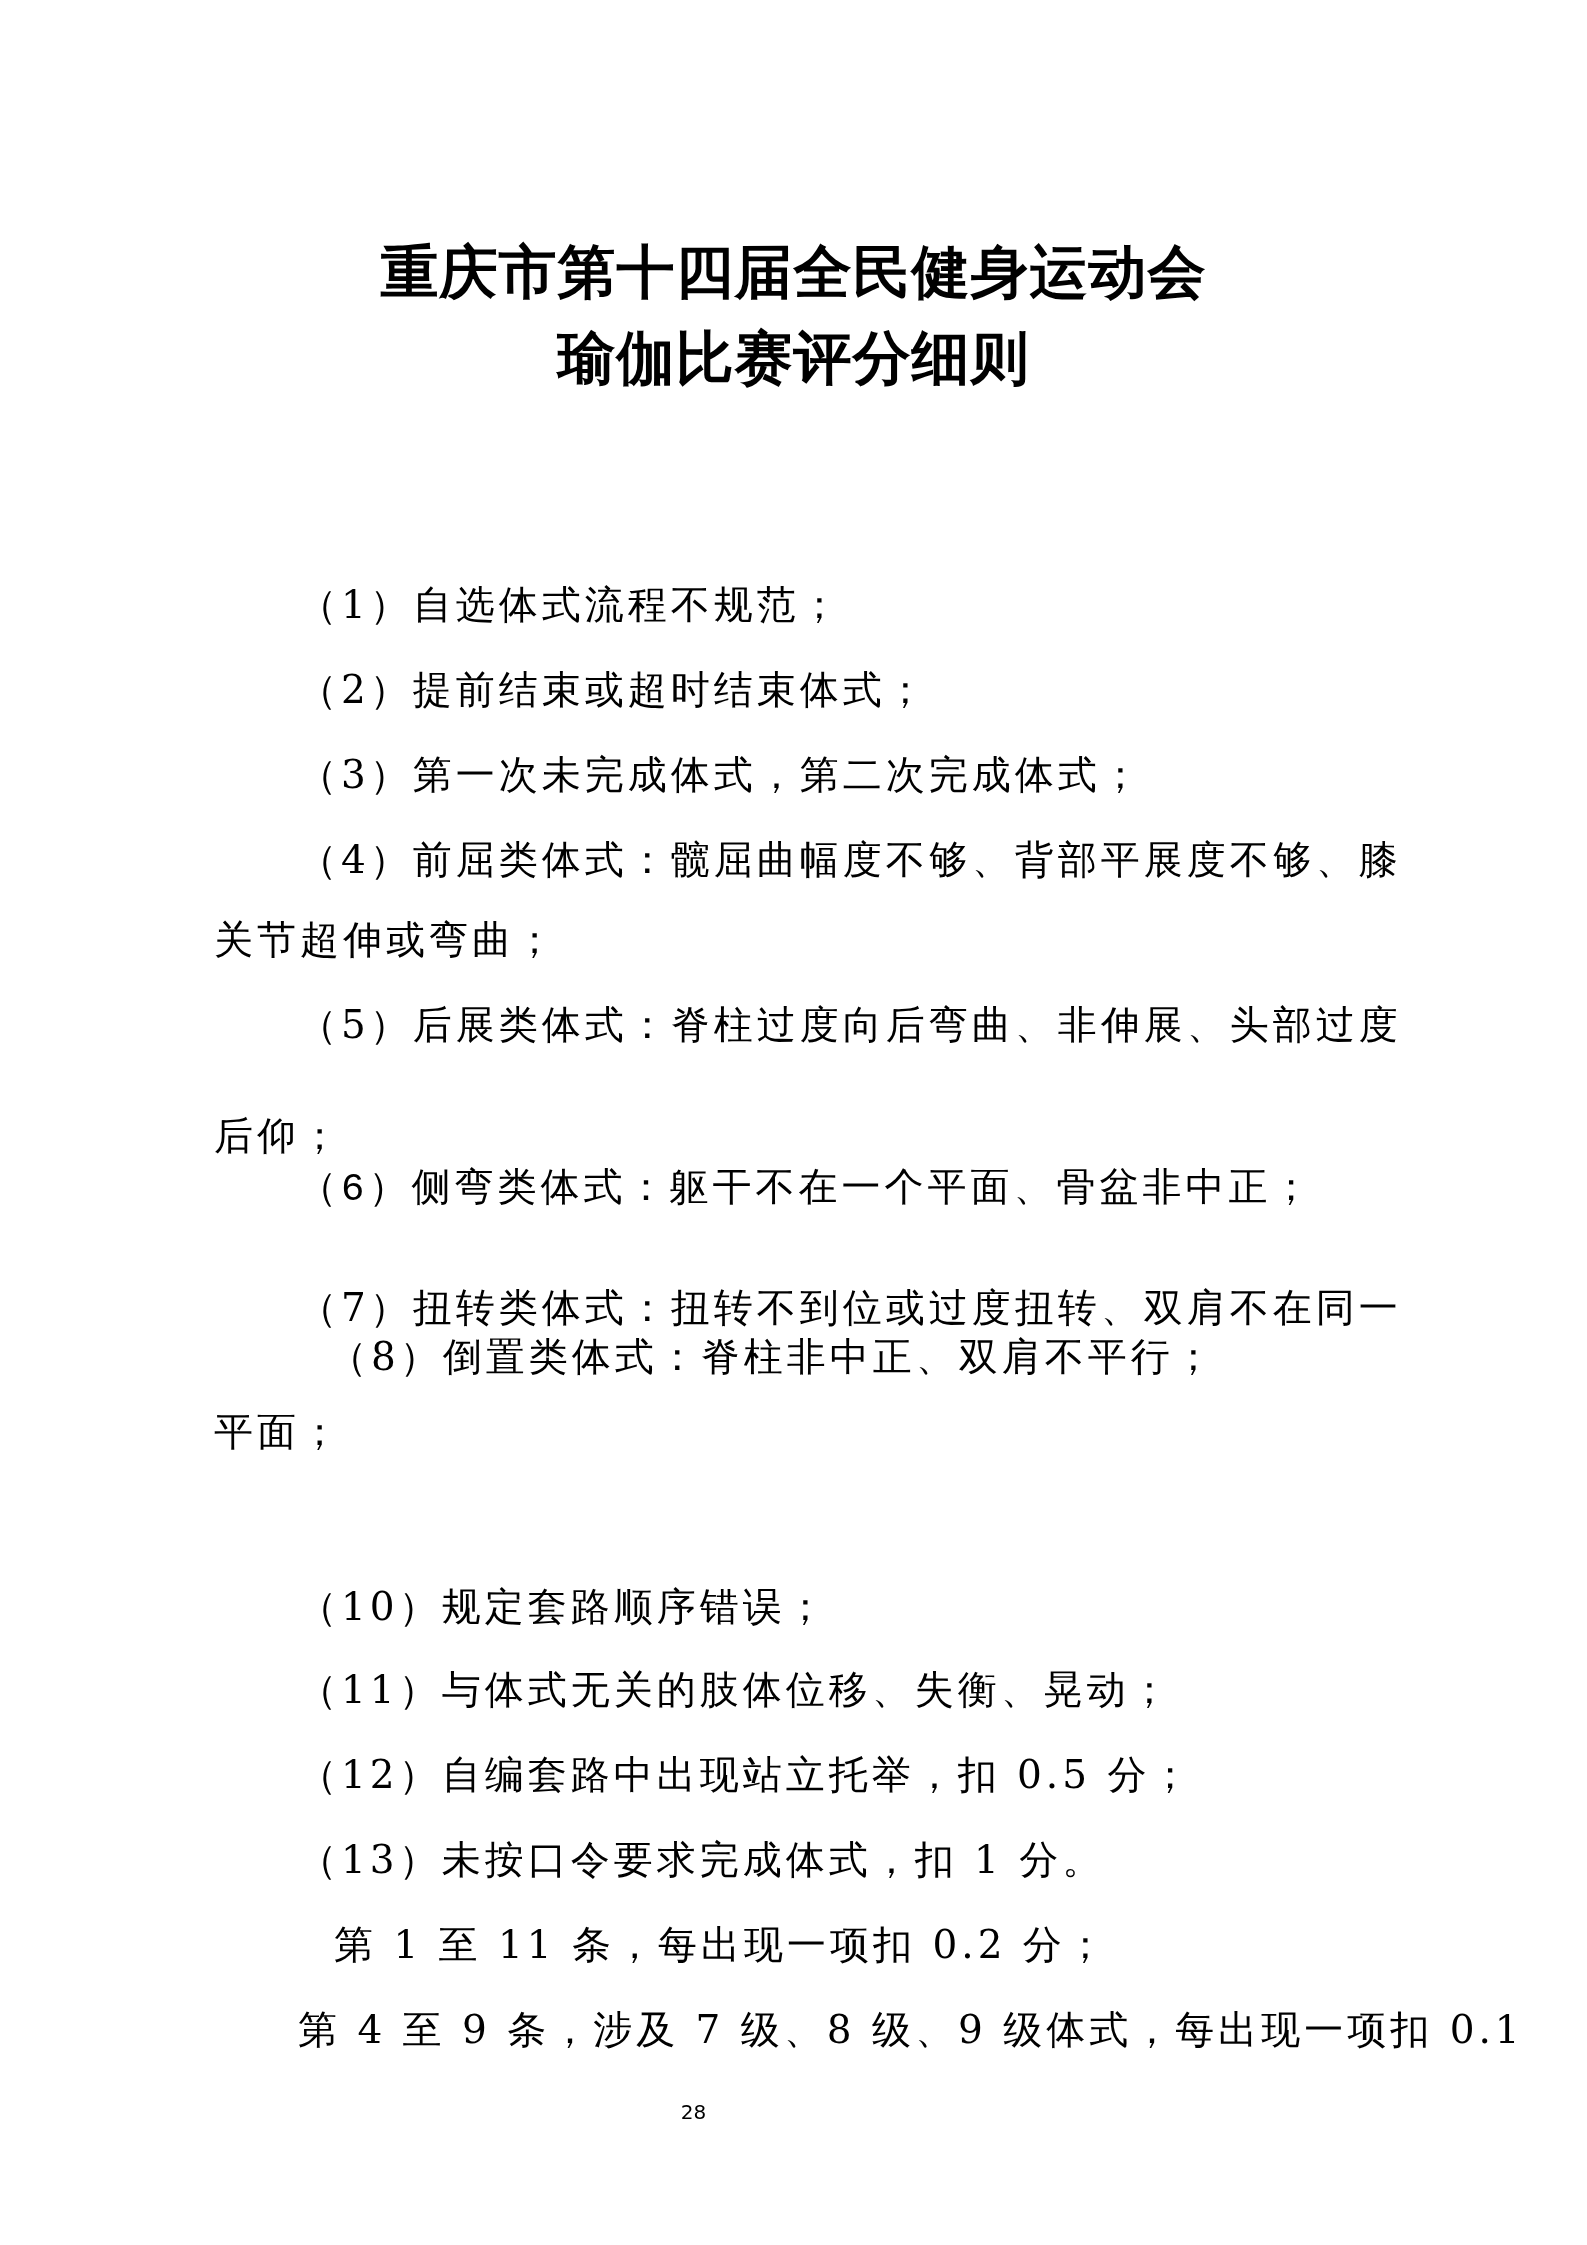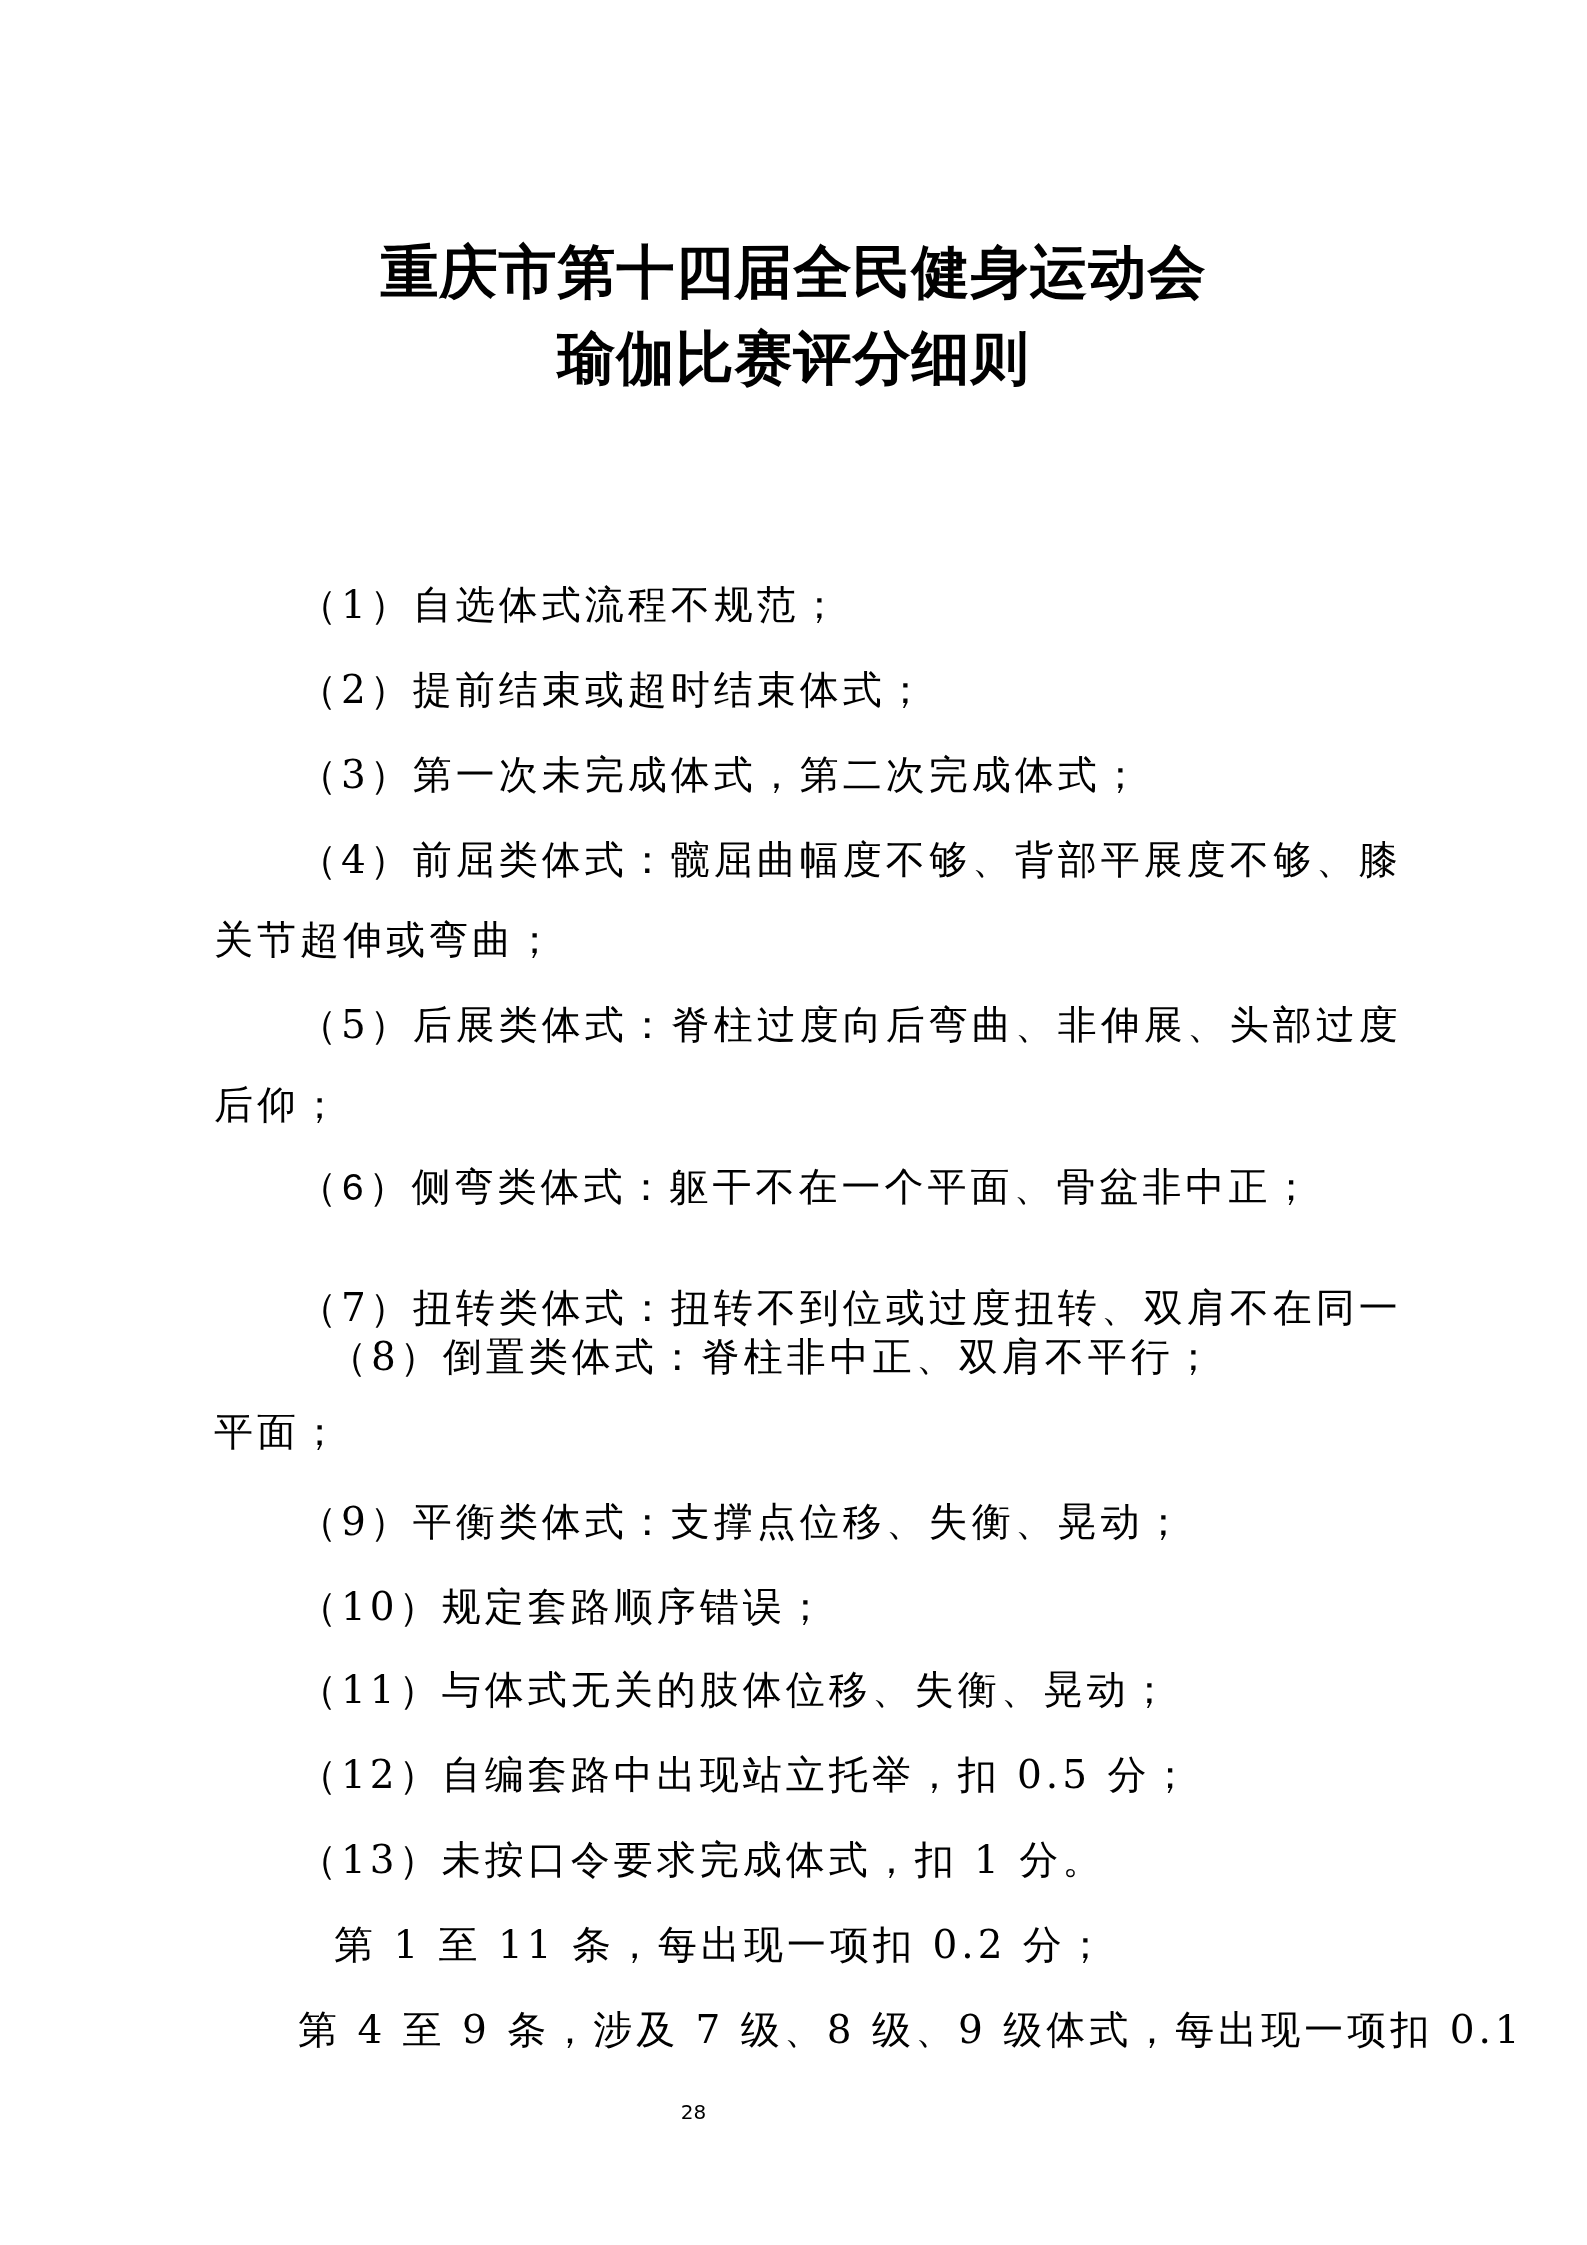--- a/index.html
+++ b/index.html
@@ -74,29 +74,28 @@
 
 
   <div class="line indent" style="top:579px;">（1）自选体式流程不规范；</div>
   <div class="line indent" style="top:664px;">（2）提前结束或超时结束体式；</div>
   <div class="line indent" style="top:749px;">（3）第一次未完成体式，第二次完成体式；</div>
 
   <div class="line indent" style="top:834px;">（4）前屈类体式：髋屈曲幅度不够、背部平展度不够、膝</div>
   <div class="line cont" style="top:914px;">关节超伸或弯曲；</div>
 
   <div class="line indent" style="top:999px;">（5）后展类体式：脊柱过度向后弯曲、非伸展、头部过度</div>
-  <div class="line cont" style="top:1082px;font-family:Liberation Mono, monospace;">后仰；</div>
+  <div class="line cont" style="top:1110px;">后仰；</div>
 
   <div class="line indent" style="top:1164px;font-family:Liberation Mono, monospace;">（6）侧弯类体式：躯干不在一个平面、骨盆非中正；</div>
 
   <div class="line indent" style="top:1282px;">（7）扭转类体式：扭转不到位或过度扭转、双肩不在同一</div>
   <div class="line cont" style="top:1406px;">平面；</div>
 
   <div class="line indent" style="top:1331px;margin-left:30px;">（8）倒置类体式：脊柱非中正、双肩不平行；</div>
-  <div class="line indent" style="top:1496px;">（9）平衡类体式：支撑点位移、失衡、晃动；</div>
   <div class="line indent" style="top:1581px;">（10）规定套路顺序错误；</div>
   <div class="line indent" style="top:1664px;">（11）与体式无关的肢体位移、失衡、晃动；</div>
   <div class="line indent" style="top:1749px;">（12）自编套路中出现站立托举，扣 0.5 分；</div>
   <div class="line indent" style="top:1834px;">（13）未按口令要求完成体式，扣 1 分。</div>
 
   <div class="line indent" style="top:1919px;margin-left:36px;">第 1 至 11 条，每出现一项扣 0.2 分；</div>
   <div class="line indent" style="top:2004px;">第 4 至 9 条，涉及 7 级、8 级、9 级体式，每出现一项扣 0.1</div>
 
   <div class="pagenum">28</div>
 

